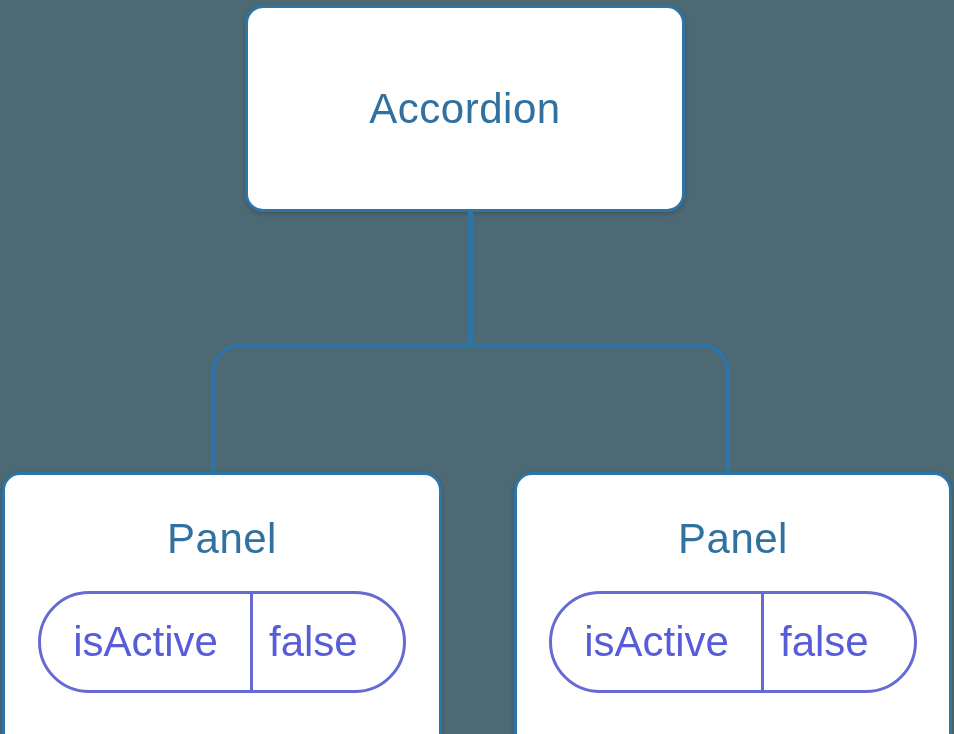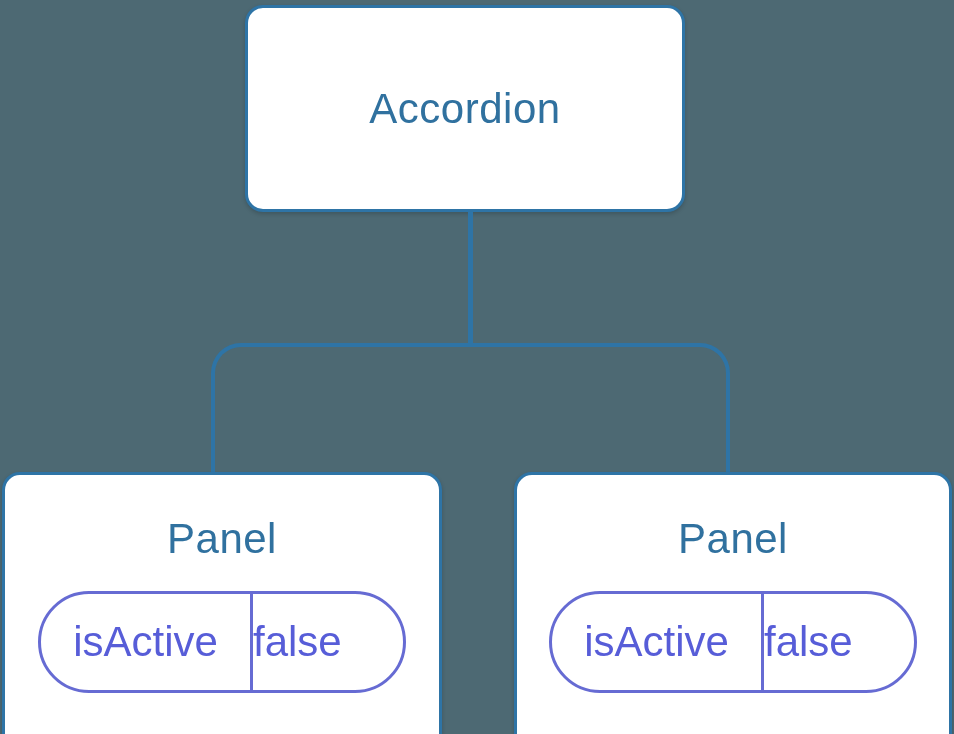--- a/index.html
+++ b/index.html
@@ -76,20 +76,21 @@
     letter-spacing: 0.5px;
   }
   .state-pill {
     margin-top: 28px;
     width: 368px; height: 102px;
     border: 3px solid var(--purple-border);
     border-radius: 51px;
     display: flex;
     align-items: stretch;
     background: var(--node-bg);
+    gap: 16px;
   }
   .state-name-cell {
     width: 212px;
     border-right: 3px solid var(--purple-border);
     display: flex;
     align-items: center;
     justify-content: center;
   }
   .state-value-cell {
     flex: 1;

